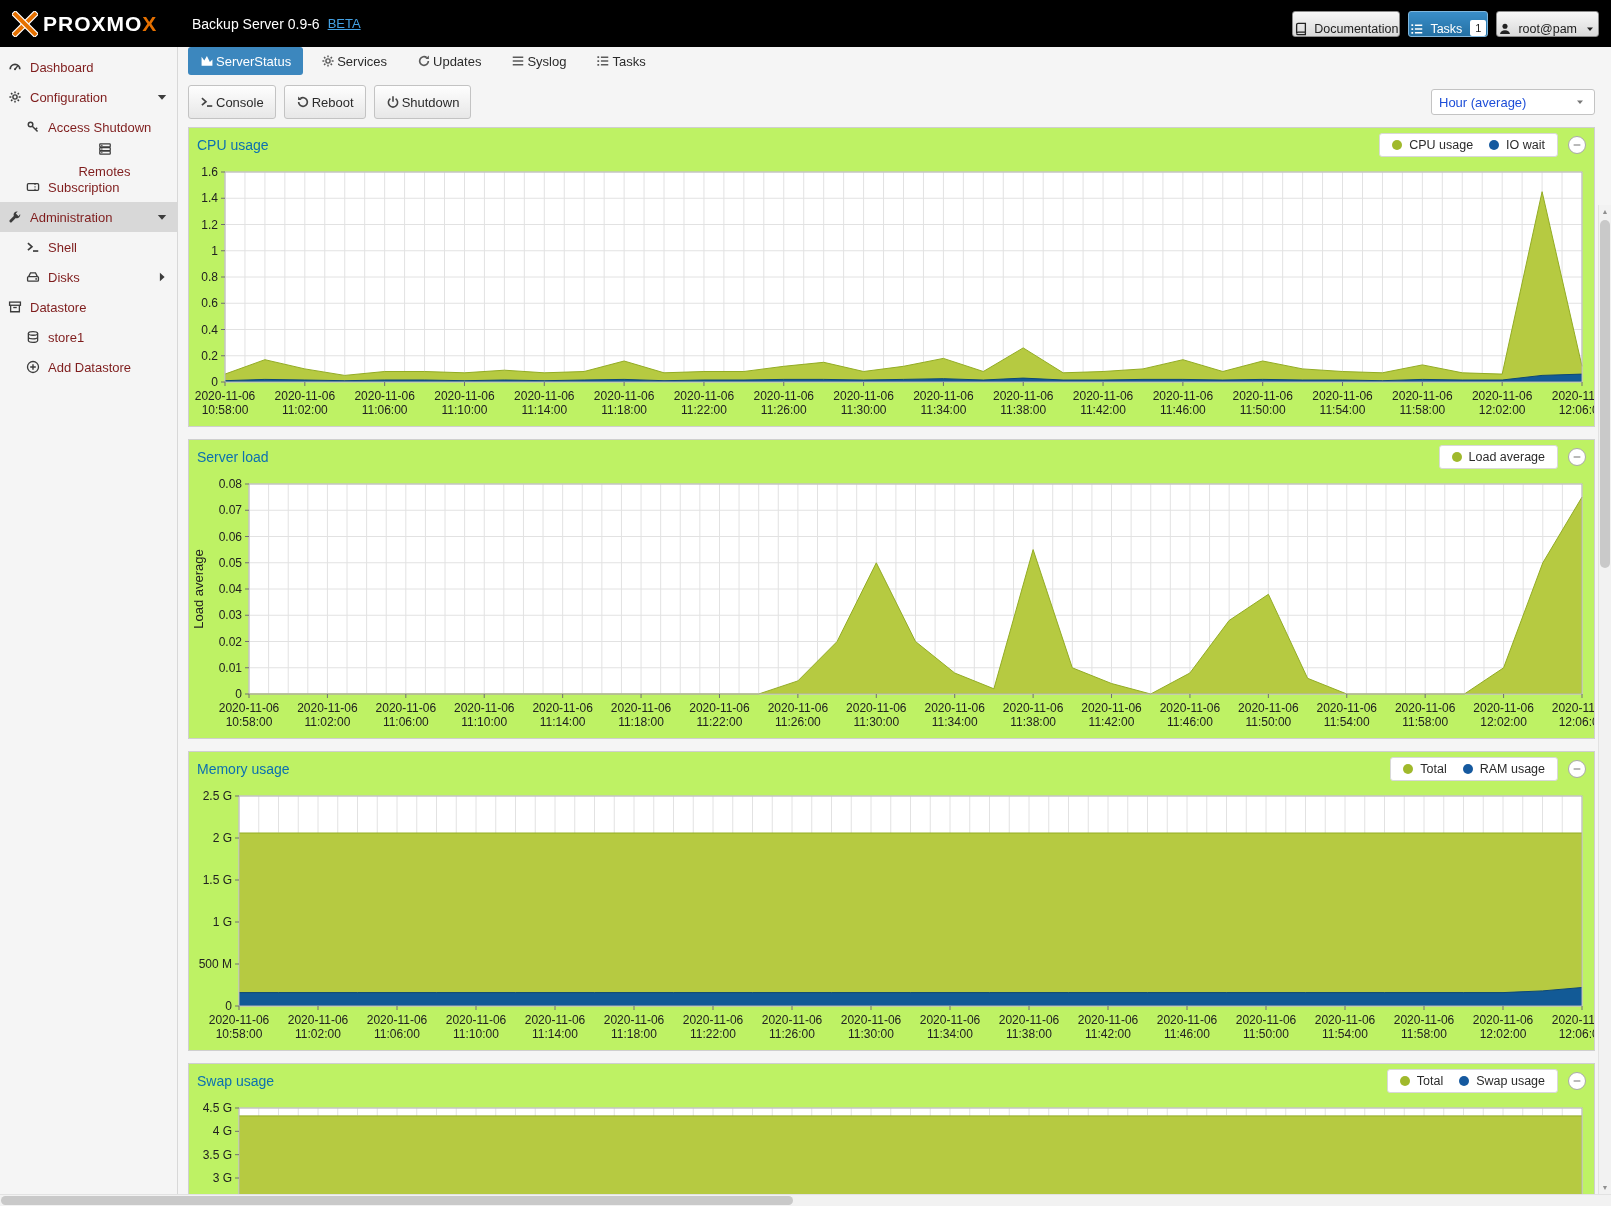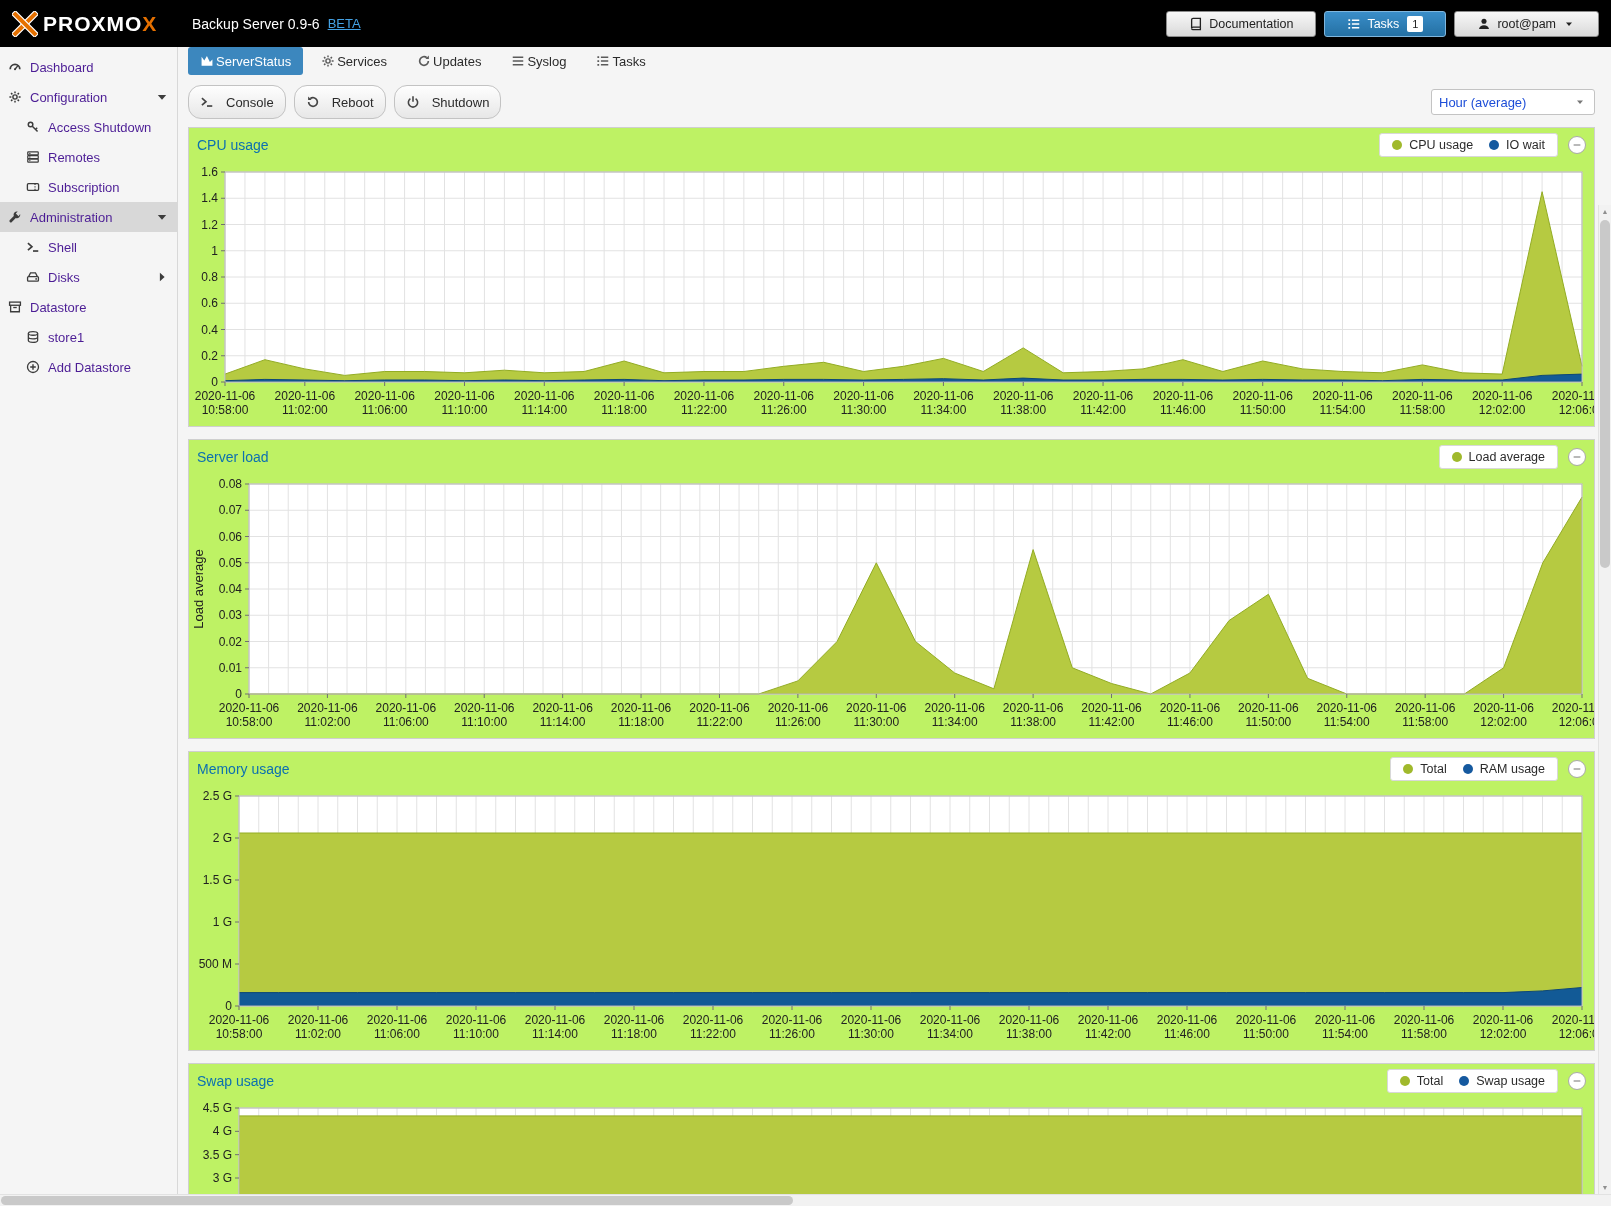--- a/index.html
+++ b/index.html
@@ -7,44 +7,44 @@
   .app{width:1611px;height:1206px;display:flex;flex-direction:column;position:relative}
   
   .header{height:47px;background:#000;display:flex;align-items:center;padding:0 12px;flex:0 0 auto}
   .logo{display:flex;align-items:center;width:166px}
   .logo-x svg{display:block}
   .brand{color:#fff;font-weight:700;font-size:21px;letter-spacing:1px;margin-left:5px}
   .brand-x{color:#e57000}
   .product{color:#fff;font-size:14px;margin-left:14px}
   .beta{color:#44a1e3;text-decoration:underline;margin-left:8px;font-size:13px;cursor:pointer}
   .header-right{margin-left:auto;display:flex;gap:8px;align-items:center}
-  .hbtn{display:flex;align-items:center;gap:6px;height:26px;padding:0 22px;border-radius:3px;font-size:12.5px;cursor:pointer;font-family:inherit}
+  .hbtn{display:flex;align-items:flex-end;gap:6px;height:26px;padding:0 1px;border-radius:3px;font-size:12.5px;cursor:pointer;font-family:inherit}
   .hbtn.light{background:linear-gradient(#f8f8f8,#d9d9d9);border:1px solid #8b8b8b;color:#222}
   .hbtn.blue{background:linear-gradient(#3a8ec9,#2470a3);border:1px solid #7fb6dd;color:#fff}
   .hbtn .icon{color:inherit}
   .badge{background:#fff;color:#222;border-radius:2px;padding:0 5px;font-size:11px;line-height:16px;margin-left:2px}
   
   .body{display:flex;flex:1;overflow:hidden}
   .sidebar{width:178px;background:#f5f5f5;border-right:1px solid #d8d8d8;padding-top:5px;flex:0 0 auto}
-  .side-item{height:30px;display:flex;align-items:center;gap:8px;padding-right:8px;font-size:13px;color:#4c1d95;cursor:pointer}
+  .side-item{height:30px;display:flex;align-items:center;gap:8px;padding-right:8px;font-size:13px;color:#7f1d1d;cursor:pointer}
   .side-item.selected{background:#d8d8d8}
   .side-item .icon{color:#3c3c3c}
   .expander{margin-left:auto;color:#666}
   .expander svg{width:11px;height:11px}
   
   .content{flex:1;position:relative;overflow:hidden;padding:0 16px 0 10px;background:#f5f5f5}
   .page-title{color:#0d70b0;font-size:15px;padding:13px 2px 7px;font-weight:400}
   .tabs{display:flex;gap:6px}
   .tab{height:28px;display:flex;align-items:center;gap:2px;padding:0 12px;border:none;background:transparent;border-radius:3px;font-size:13px;color:#2b2b2b;cursor:pointer;font-family:inherit}
   .tab .icon{color:#5a5a5a}
   .tab.active{background:#3c87be;color:#fff}
   .tab.active .icon{color:#fff}
   .toolbar{display:flex;align-items:center;margin:10px 0 8px;gap:8px}
   .toolbar-buttons{display:flex;gap:8px}
-  .btn{display:flex;align-items:center;gap:12px;height:27px;padding:16px 11px;background:linear-gradient(#fefefe,#e7e7e7);border:1px solid #c3c3c3;border-radius:13px;font-size:13px;color:#2b2b2b;cursor:pointer;font-family:inherit}
+  .btn{display:flex;align-items:center;gap:2px;height:27px;padding:16px 11px;background:linear-gradient(#fefefe,#e7e7e7);border:1px solid #c3c3c3;border-radius:3px;font-size:13px;color:#2b2b2b;cursor:pointer;font-family:inherit}
   .btn .icon{color:#444}
   .spacer{flex:1}
   .select{width:164px;height:26px;background:#fff;border:1px solid #c3c3c3;border-radius:3px;display:flex;align-items:center;justify-content:space-between;padding:0 7px;font-size:13px;color:#1d4ed8;cursor:pointer}
   .select .caret{color:#777}
   
   .panel{background:#bef264;border:1px solid #cfcfcf;margin-bottom:12px}
   .panel-h{display:flex;align-items:center;height:34px;padding:0 8px}
   .panel-title{color:#0d70b0;font-size:14px}
   .legend{margin-left:auto;display:flex;align-items:center;gap:16px;border:1px solid #d8d8d8;border-radius:3px;background:#fff;padding:4px 12px;margin-right:10px}
   .legend-item{display:flex;align-items:center;gap:7px;font-size:12.5px;color:#2b2b2b;cursor:pointer}
@@ -151,21 +151,21 @@
         </div>
         <div class="side-item" style="padding-left: 26px;">
           <span class="icon">
             <svg viewBox="0 0 16 16">
               <circle cx="5.2" cy="5.2" r="2.6" fill="none" stroke="currentColor" stroke-width="1.7"></circle>
               <path d="M7.2 7.2l6 6M10.8 10.8l2-2" stroke="currentColor" stroke-width="1.7" fill="none"></path>
             </svg>
           </span>
           <span class="side-label">Access Shutdown</span>
         </div>
-        <div class="side-item" style="padding-left: 26px;">
+        <div class="side-item" style="padding-left: 40px; flex-direction: column;">
           <span class="icon">
             <svg viewBox="0 0 16 16">
               <g fill="none" stroke="currentColor" stroke-width="1.4">
                 <rect x="2" y="2.2" width="12" height="3.4" rx="0.7"></rect>
                 <rect x="2" y="6.3" width="12" height="3.4" rx="0.7"></rect>
                 <rect x="2" y="10.4" width="12" height="3.4" rx="0.7"></rect>
               </g>
               <g fill="currentColor">
                 <circle cx="4.4" cy="3.9" r="0.8"></circle>
                 <circle cx="4.4" cy="8" r="0.8"></circle>

